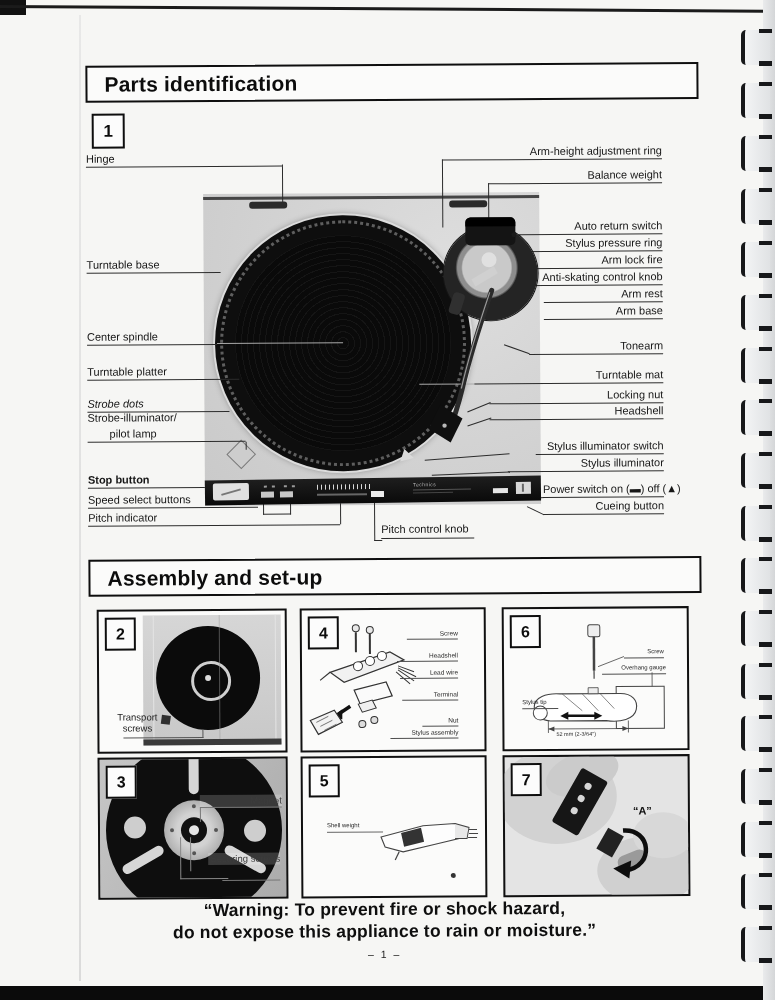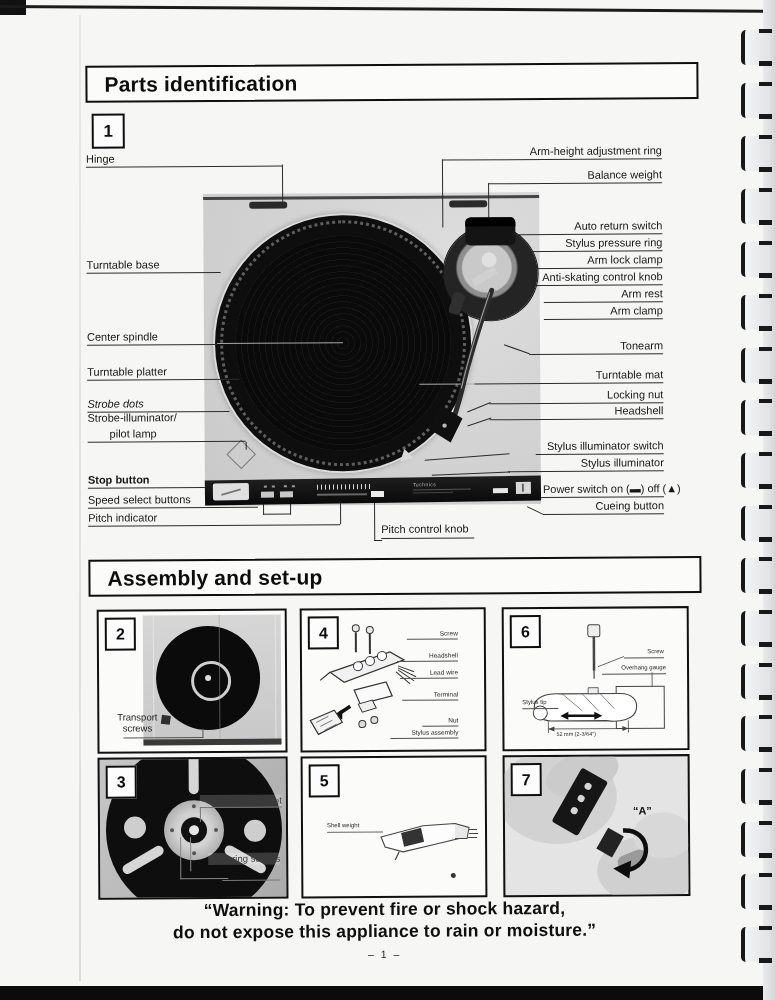--- a/index.html
+++ b/index.html
@@ -154,26 +154,26 @@
     <div class="vln" style="left:340px;top:503px;height:21px;"></div>
 
     <div class="lbl-r" style="left:444px;top:146px;">Arm-height adjustment ring</div>
     <div class="vln" style="left:444px;top:160px;height:68px;"></div>
     <div class="lbl-r" style="left:490px;top:170px;">Balance weight</div>
     <div class="vln" style="left:490px;top:184px;height:37px;"></div>
     <div class="lbl-r" style="left:520px;top:221px;">Auto return switch</div>
     <div class="diag" style="left:512px;top:236px;width:10px;"></div>
     <div class="lbl-r" style="left:505px;top:238px;">Stylus pressure ring</div>
     <div class="diag" style="left:487px;top:250px;width:20px;transform:rotate(8deg);"></div>
-    <div class="lbl-r" style="left:520px;top:255px;">Arm lock clamp</div>
+    <div class="lbl-r" style="left:520px;top:255px;">Arm lock fire</div>
     <div class="diag" style="left:503px;top:265px;width:18px;transform:rotate(10deg);"></div>
     <div class="lbl-r" style="left:478px;top:272px;">Anti-skating control knob</div>
     <div class="diag" style="left:455px;top:280px;width:25px;transform:rotate(12deg);"></div>
     <div class="lbl-r" style="left:545px;top:289px;">Arm rest</div>
-    <div class="lbl-r" style="left:545px;top:306px;">Arm clamp</div>
+    <div class="lbl-r" style="left:545px;top:306px;">Arm base</div>
     <div class="lbl-r" style="left:530px;top:341px;">Tonearm</div>
     <div class="diag" style="left:505px;top:345px;width:27px;transform:rotate(20deg);"></div>
     <div class="lbl-r" style="left:475px;top:370px;">Turntable mat</div>
     <div class="ln-lt" style="left:420px;top:384px;width:55px;"></div>
     <div class="lbl-r" style="left:490px;top:390px;">Locking nut</div>
     <div class="diag" style="left:468px;top:412px;width:25px;transform:rotate(-22deg);"></div>
     <div class="lbl-r" style="left:490px;top:406px;">Headshell</div>
     <div class="diag" style="left:468px;top:426px;width:25px;transform:rotate(-18deg);"></div>
     <div class="lbl-r" style="left:536px;top:441px;">Stylus illuminator switch</div>
     <div class="diag" style="left:425px;top:460px;width:85px;transform:rotate(-4deg);"></div>

